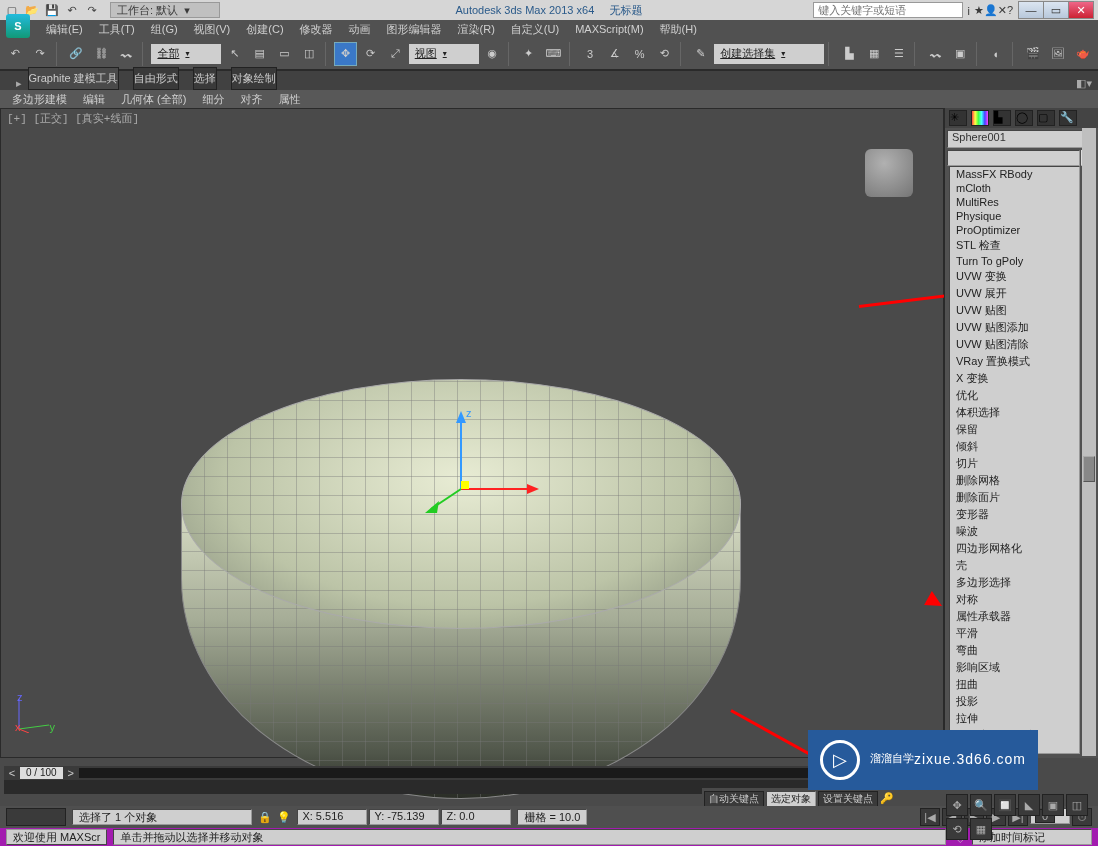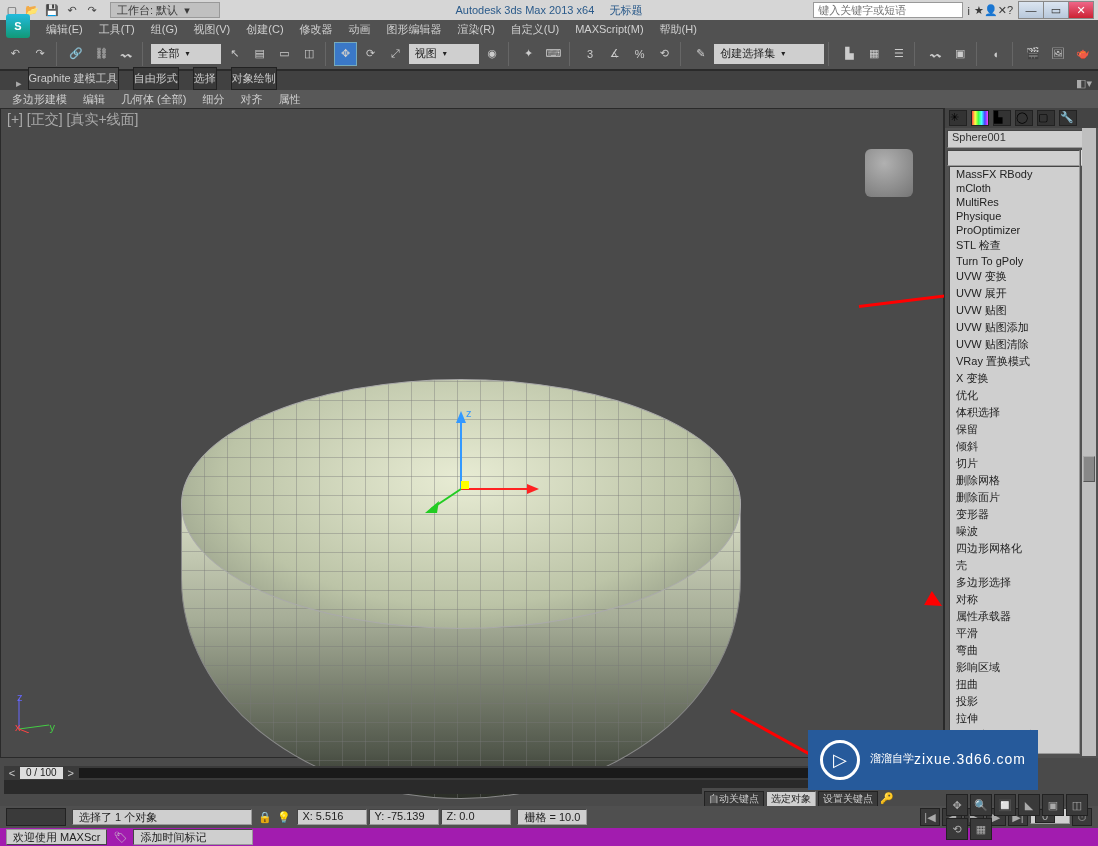--- a/index.html
+++ b/index.html
@@ -20,36 +20,36 @@
 
 .menu-bar { height: 18px; background: #515151; display: flex; align-items: center; padding: 0 6px; gap: 16px; color: #d0d0d0; }
 .menu-bar span { cursor: default; }
 .menu-bar .app-ico { width: 24px; height: 24px; background: linear-gradient(#2bd,#197); border-radius: 3px; margin-top: -6px; display: inline-flex; align-items: center; justify-content: center; color: #fff; font-weight: bold; }
 
 
 .toolbar { height: 32px; background: #515151; border-bottom: 1px solid #2a2a2a; display: flex; align-items: center; padding: 0 4px; gap: 2px; }
 .tb-sep { width: 6px; height: 24px; border-left: 1px solid #666; margin: 0 2px; }
 .tb-btn { width: 24px; height: 24px; display: inline-flex; align-items: center; justify-content: center; color: #ccc; }
 .tb-btn.on { background: #3a78c7; border: 1px solid #7ab; }
-.tb-dd { background: #cfcfcf; height: 20px; padding: 0 6px; display: inline-flex; align-items: center; gap: 6px; min-width: 70px; color: #222; }
+.tb-dd { background: #cfcfcf; height: 20px; padding: 0 6px; display: inline-flex; align-items: center; gap: 6px; min-width: 70px; color: #222; text-decoration: underline; }
 .tb-dd .arrow { font-size: 8px; }
 
 
 .ribbon { height: 20px; background: #414141; display: flex; align-items: flex-end; padding-left: 16px; border-top: 1px solid #2a2a2a; }
 .ribbon-tab { padding: 3px 0; color: #ccc; background: #3a3a3a; border: 1px solid #222; margin-right: 14px; }
 .ribbon-tab.active { background: #5a5a5a; }
 .ribbon-tab.first { background: #4a4a4a; }
 
 
 .ribbon2 { height: 18px; background: #585858; display: flex; align-items: center; padding-left: 6px; gap: 4px; color: #d0d0d0; }
 .ribbon2 span { padding: 0 6px; }
 
 
 .vp-wrap { position: absolute; top: 108px; left: 0; right: 154px; bottom: 88px; background: #4a4a4a; border: 1px solid #2a2a2a; }
-.vp-label { position: absolute; top: 2px; left: 6px; color: #aaa; font-size: 14px; }
+.vp-label { position: absolute; top: 2px; left: 6px; color: #aaa; font-size: 11px; font-family: Liberation Mono, monospace; }
 .vp-cube { position: absolute; top: 40px; right: 30px; width: 48px; height: 48px; background: radial-gradient(circle at 40% 30%, #ddd, #888); border-radius: 6px; opacity: .7; }
 .vp-axis { position: absolute; bottom: 24px; left: 14px; width: 38px; height: 38px; }
 .vp-axis .z { position: absolute; left: 2px; top: -4px; color: #66f; }
 .vp-axis .y { position: absolute; right: -2px; bottom: 0; color: #4c4; }
 .vp-axis .x { position: absolute; left: 0; bottom: 0; color: #f44; }
 
 
 .bowl { position: absolute; top: 270px; left: 180px; width: 560px; height: 360px; }
 .bowl-top { width: 560px; height: 250px; border-radius: 50%; background: radial-gradient(ellipse at 50% 40%, #e8ecd4, #bcc4a7 60%, #8c9480 90%); border: 1px solid #aaa; position: absolute; top: 0; }
 .bowl-bot { width: 560px; height: 300px; border-radius: 0 0 280px 280px / 0 0 220px 220px; background: linear-gradient(#dbe0c8, #a6ad97 40%, #50564a 85%, #2a2d26); position: absolute; top: 120px; border: 1px solid #888; }
@@ -368,20 +368,21 @@
     <div class="coord" style="width:40px">
         <span>0</span>
         <span class="spin"></span>
       </div>
     <span>⏱</span>
   </div>
 </div>
 
 <div class="status2">
   <div class="wel">欢迎使用 MAXScr</div>
+  <div class="status-box" style="flex:1">单击并拖动以选择并移动对象</div>
   <span>🏷</span>
   <div class="status-box" style="width:120px">添加时间标记</div>
 </div>
 
 <div class="navtools">
   <span>✥</span>
   <span>🔍</span>
   <span>🔲</span>
   <span>◣</span>
   <span>▣</span>

